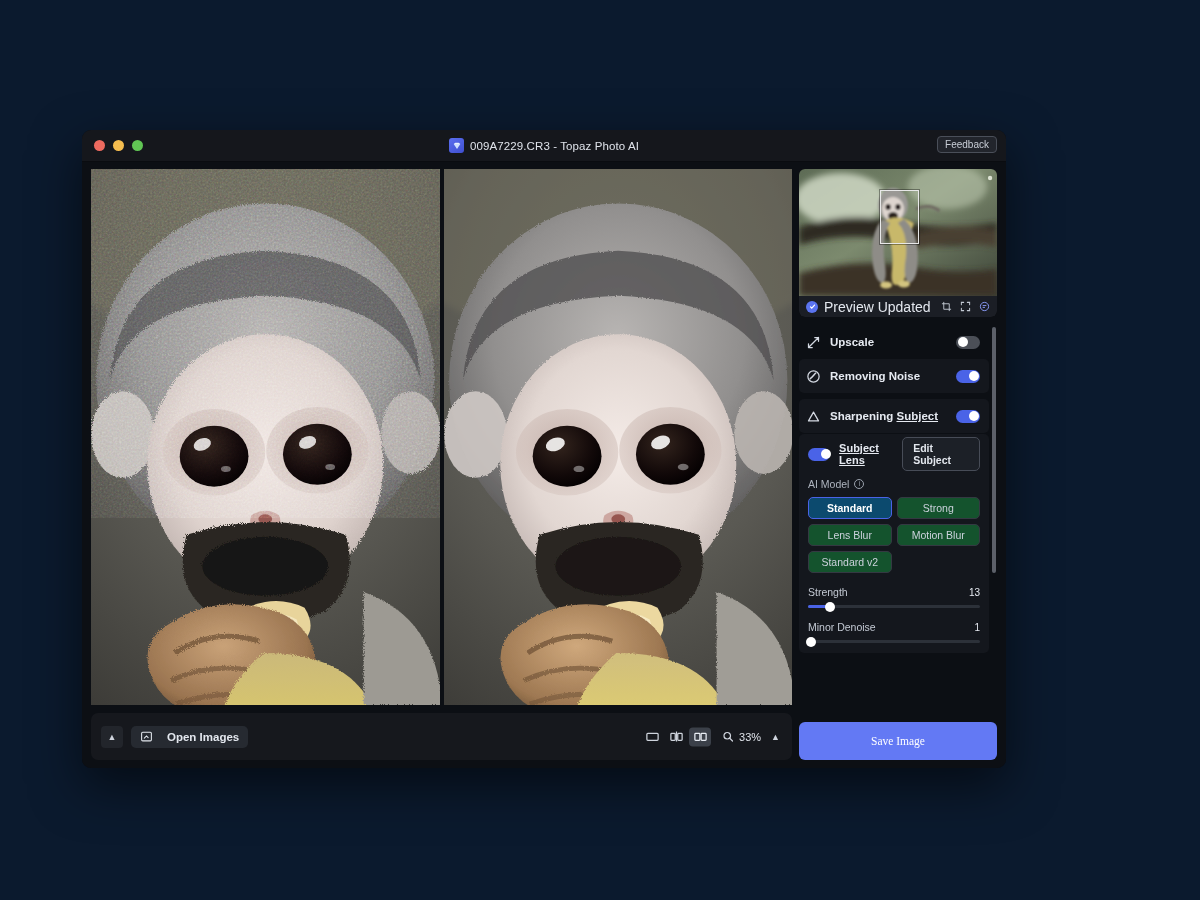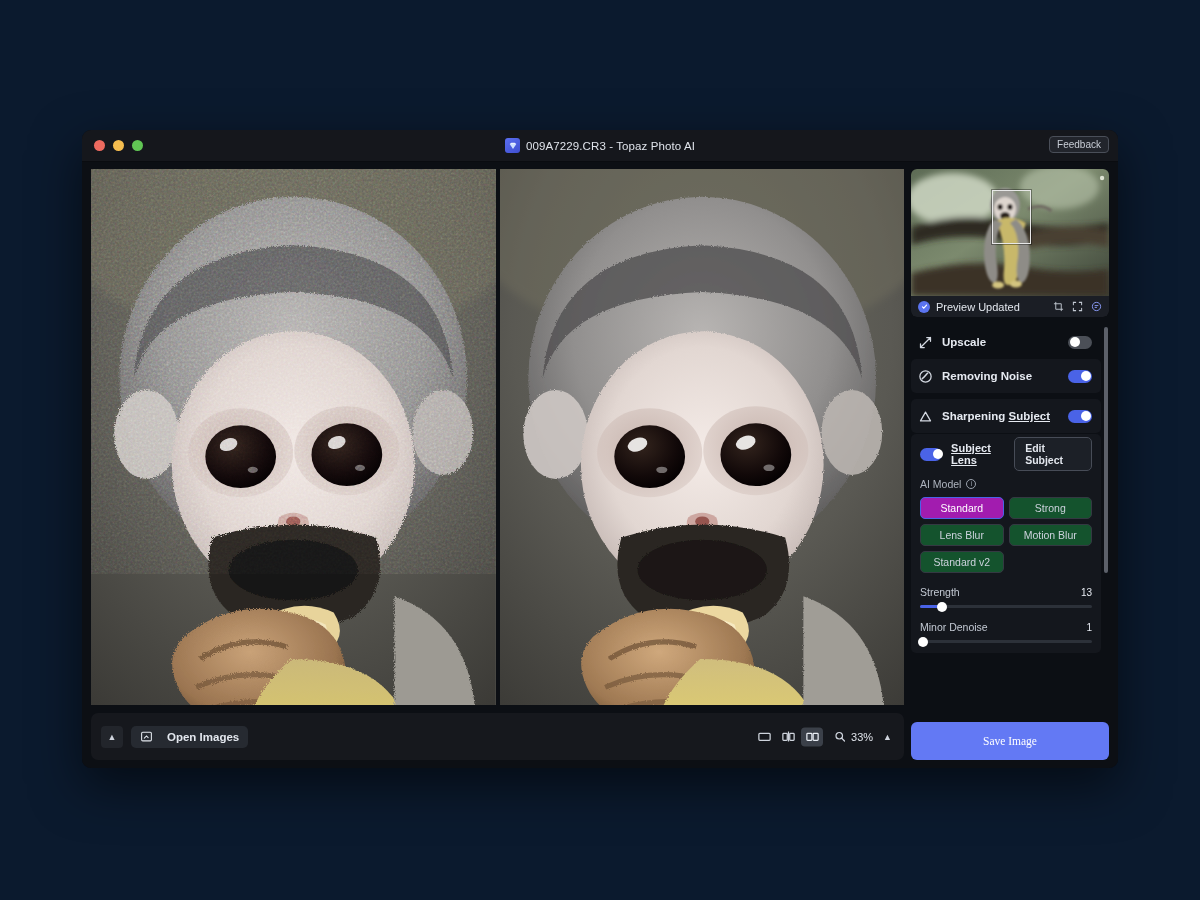--- a/index.html
+++ b/index.html
@@ -7,21 +7,21 @@
     width: 1200px; height: 900px;
     background: #0b1a2e;
     font-family: "Liberation Sans", sans-serif;
     overflow: hidden;
   }
   #stage { position: relative; width: 1200px; height: 900px; background: #0b1a2e; }
 
   
   .window {
     position: absolute; left: 82px; top: 130px;
-    width: 1036px; height: 638px;
+    width: 924px; height: 638px;
     background: #0c0f14;
     border-radius: 9px;
     box-shadow: 0 18px 50px rgba(0,0,0,.55);
     overflow: hidden;
     display: flex; flex-direction: column;
   }
 
   
   .titlebar {
     height: 32px; flex: 0 0 32px;
@@ -121,21 +121,21 @@
   .thumb-bar {
     position: absolute; left: 0; right: 0; bottom: 0; height: 21px;
     background: #1b1e25; display: flex; align-items: center; padding: 0 7px;
   }
   .pv-check {
     width: 12px; height: 12px; border-radius: 50%;
     background: #5b74f0; display: flex; align-items: center; justify-content: center;
     flex: 0 0 12px;
   }
   .pv-check svg { width: 7px; height: 7px; }
-  .pv-label { color: #e3e7ee; font-size: 11px; margin-left: 6px; }
+  .pv-label { color: #e3e7ee; font-size: 14px; margin-left: 6px; }
   .thumb-icons { margin-left: auto; display: flex; gap: 8px; align-items: center; }
   .thumb-icons svg { width: 11px; height: 11px; }
 
   .panel-scroll {
     flex: 1; min-height: 0; position: relative; margin-top: 8px;
     overflow: hidden;
   }
   .scroll-inner { padding-right: 8px; }
   .sb-track {
     position: absolute; right: 1px; top: 2px; bottom: 2px; width: 4px;
@@ -187,21 +187,21 @@
   .model-grid {
     display: grid; grid-template-columns: 1fr 1fr; gap: 5px; margin-top: 7px;
   }
   .model-btn {
     height: 22px; border-radius: 5px; background: #14532d;
     border: 1px solid #343942;
     color: #ccd2dc; font-size: 10.5px;
     display: flex; align-items: center; justify-content: center;
   }
   .model-btn.selected {
-    border: 1px solid #4a63e7; color: #ffffff; font-weight: normal; background: #a21caf;
+    border: 1px solid #4a63e7; color: #ffffff; font-weight: bold; background: #0c4a6e;
   }
   .slider-block { margin-top: 13px; }
   .slider-head { display: flex; align-items: baseline; }
   .slider-name { color: #c3c9d3; font-size: 10.5px; }
   .slider-val { margin-left: auto; color: #e6eaf1; font-size: 10px; }
   .slider-track {
     position: relative; height: 3px; background: #2c3139; border-radius: 2px; margin-top: 7px;
   }
   .slider-fill { position: absolute; left: 0; top: 0; height: 3px; background: #4a63e7; border-radius: 2px; }
   .slider-knob {

